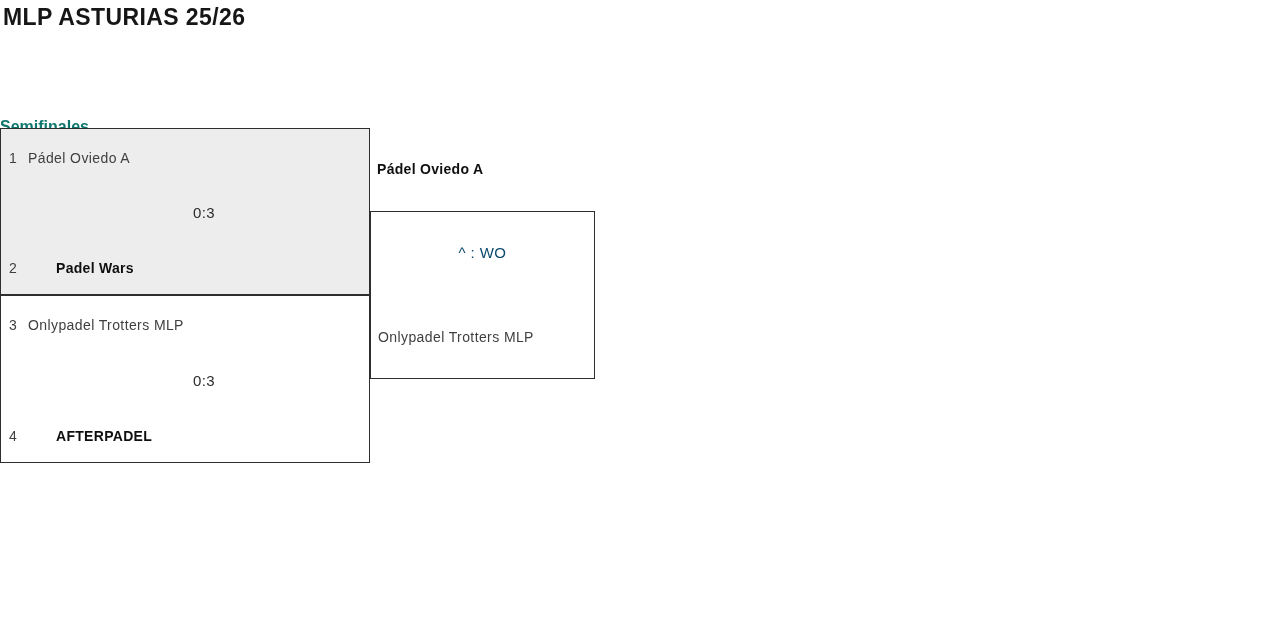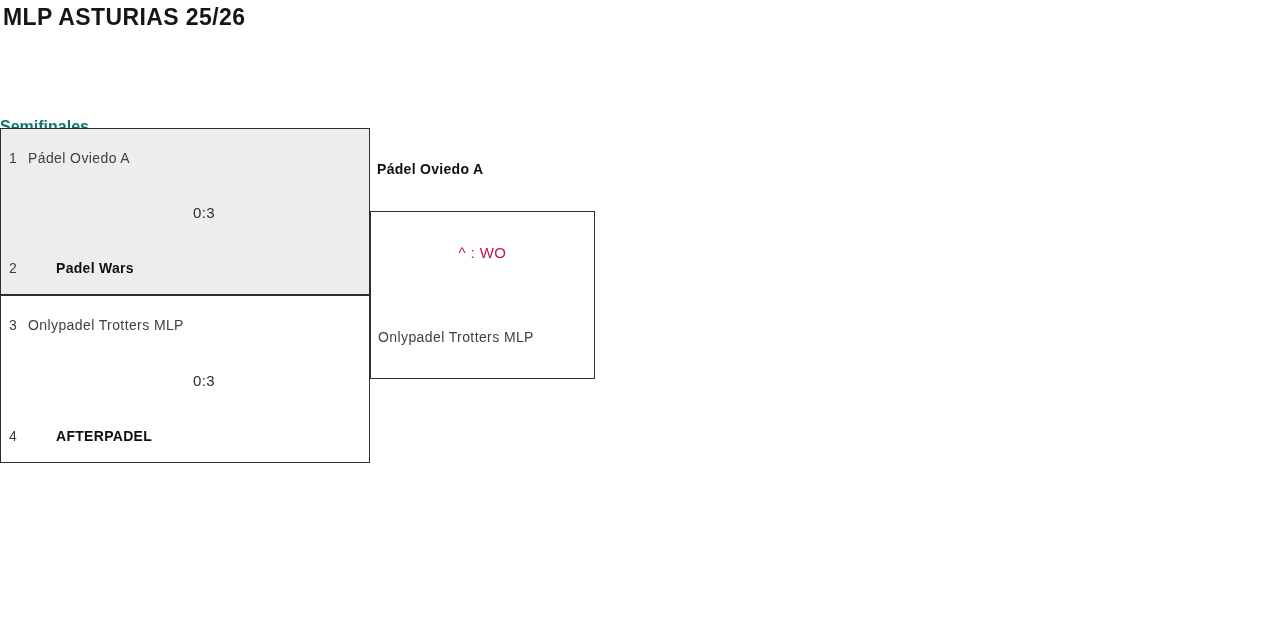--- a/index.html
+++ b/index.html
@@ -36,21 +36,21 @@
   .sf1{left:0;top:128px;width:370px;height:167px;background:#ededed;}
   .sf2{left:0;top:295px;width:370px;height:168px;}
   .sf1,.sf2{display:flex;flex-direction:column;justify-content:space-between;padding:18px 0 15px 0;}
   .team-row{display:flex;align-items:center;height:22px;padding-left:8px;}
   .seed{flex:none;width:19px;font-size:14px;color:#3f3f3f;letter-spacing:.3px;}
   .team-name{font-size:14px;color:#3f3f3f;letter-spacing:.4px;white-space:nowrap;}
   .team-name.winner{font-weight:700;color:#0f0f0f;letter-spacing:.3px;margin-left:28px;}
   .score-row{height:22px;line-height:22px;text-align:center;font-size:15px;color:#2d2d2d;letter-spacing:.4px;margin-left:38px;}
   
   .final-box{left:370px;top:211px;width:225px;height:168px;}
-  .final-score{position:absolute;left:0;right:0;top:30px;height:22px;line-height:22px;text-align:center;font-size:15px;color:#be185d;letter-spacing:.4px;}
+  .final-score{position:absolute;left:0;right:0;top:30px;height:22px;line-height:22px;text-align:center;font-size:15px;color:#0c4a6e;letter-spacing:.4px;}
   .final-team2{position:absolute;left:7px;top:114px;height:22px;line-height:22px;font-size:14px;color:#3f3f3f;letter-spacing:.4px;white-space:nowrap;}
   .final-team1{
     position:absolute;left:377px;top:159px;height:21px;line-height:21px;
     font-size:14px;font-weight:700;color:#0f0f0f;letter-spacing:.3px;white-space:nowrap;
   }
 </style>
 </head>
 <body>
 
 <div class="page">

